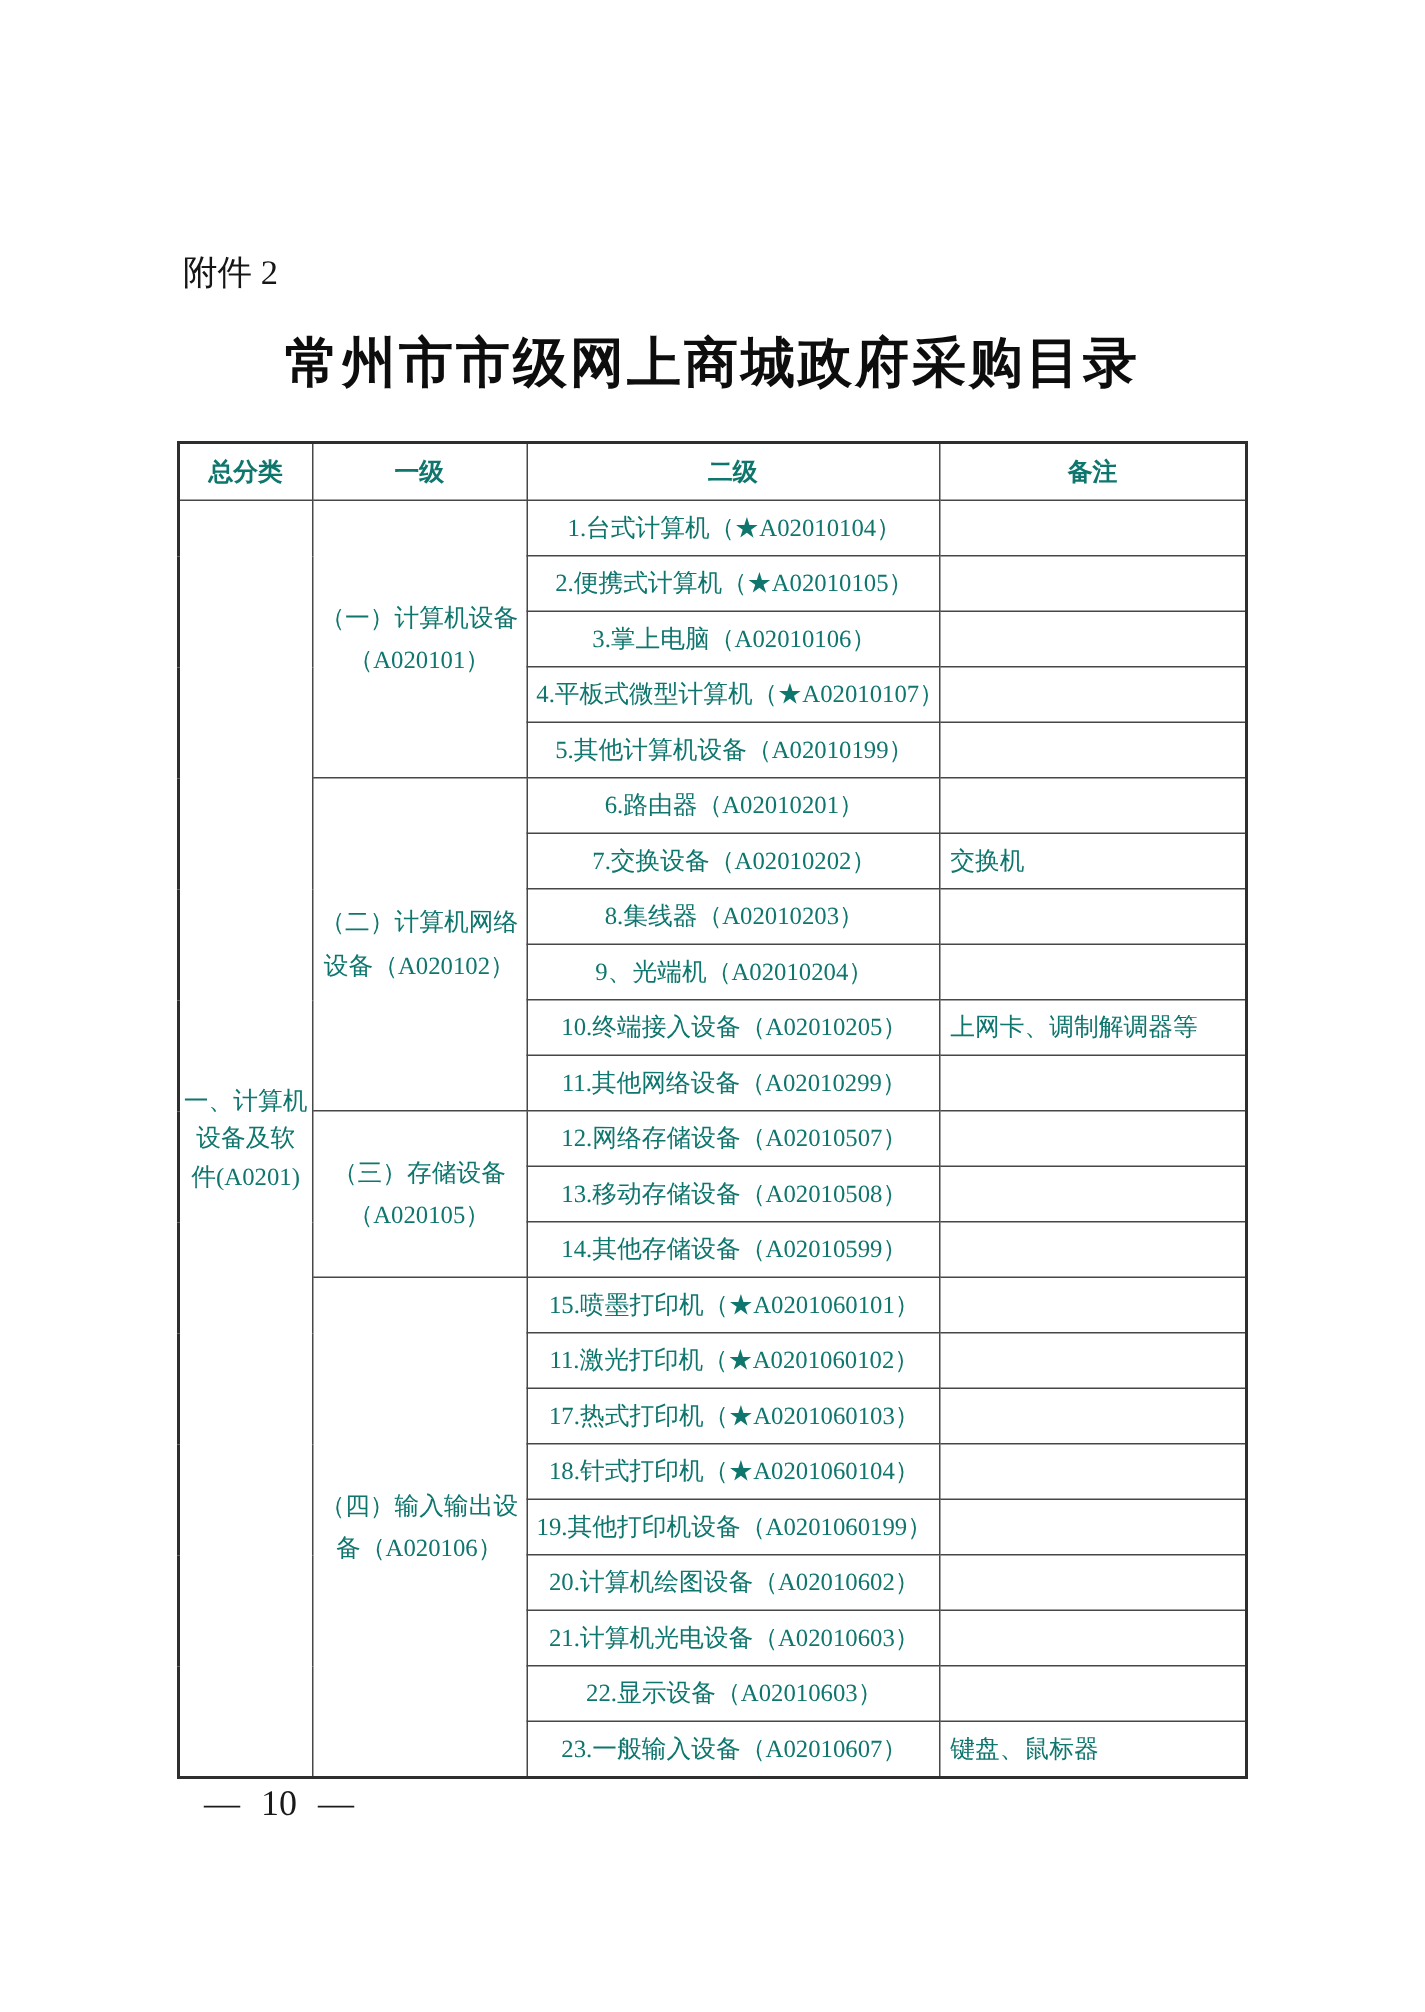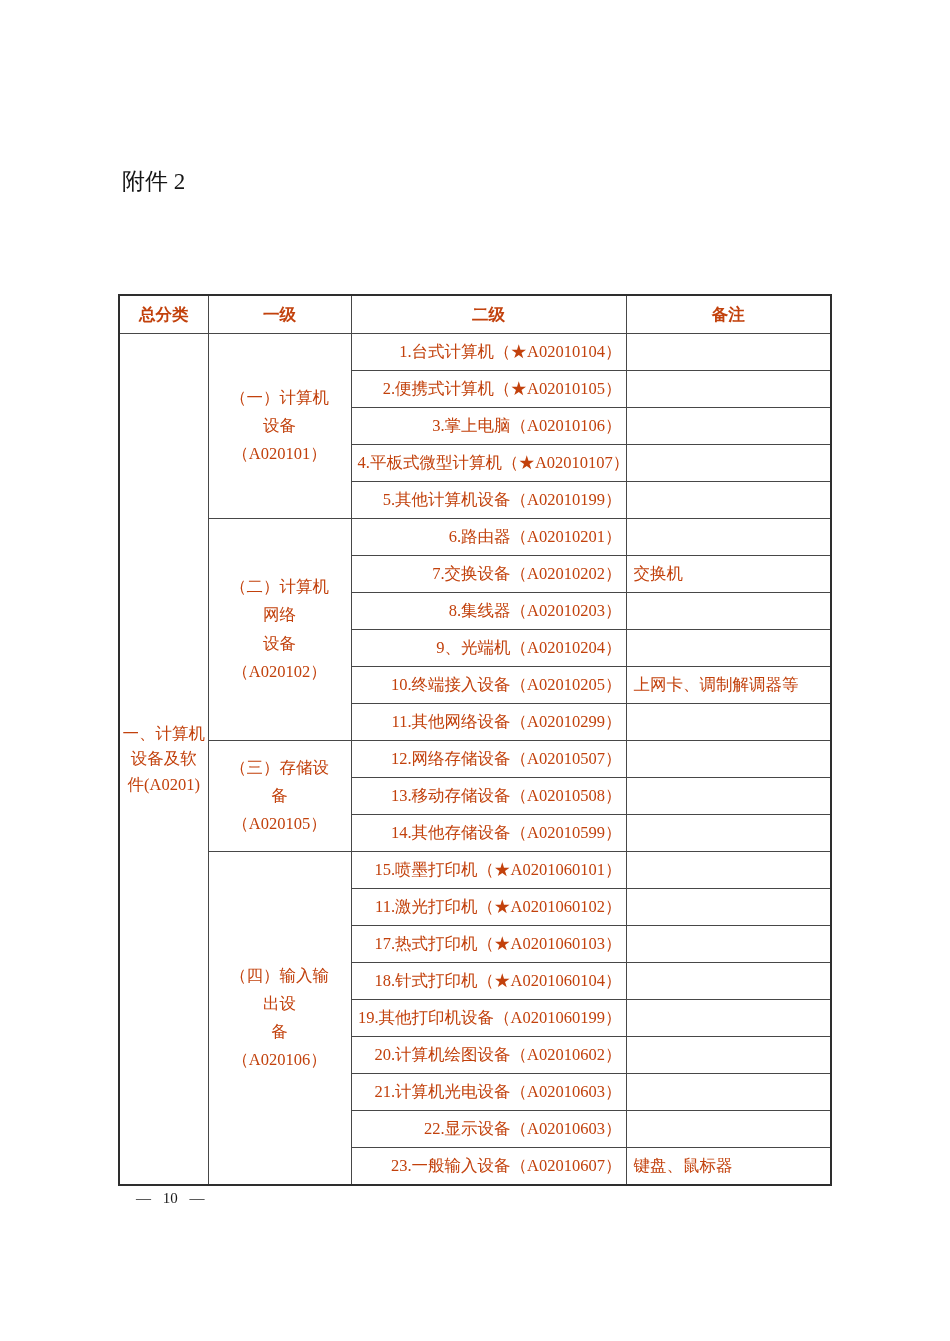--- a/index.html
+++ b/index.html
@@ -39,21 +39,21 @@
     left: 118px;
     top: 294px;
     width: 712px;
     border-collapse: collapse;
     table-layout: fixed;
     border: 2px solid #2e2e2e;
   }
   table.catalog th, table.catalog td {
     border: 1px solid #474747;
     font-size: 16.5px;
-    color: #c2410c;
+    color: #0f766e;
     overflow: hidden;
   }
   table.catalog th {
     height: 37px;
     font-weight: bold;
     text-align: center;
     padding: 0;
   }
   td.general-cell {
     font-weight: normal;
@@ -62,52 +62,53 @@
     font-size: 17.5px;
     line-height: 1.55;
     white-space: pre-line;
     padding: 0 2px;
   }
   td.level1-cell {
     text-align: center;
     vertical-align: middle;
     line-height: 1.7;
     white-space: pre-line;
-    padding: 0 16px;
+    padding: 0 2px;
   }
   td.level2-cell {
     height: 36px;
-    text-align: right;
+    text-align: center;
     vertical-align: middle;
     padding: 0 4px 0 6px;
     white-space: nowrap;
   }
   td.note-cell {
     height: 36px;
     text-align: left;
     vertical-align: middle;
     padding: 0 4px 0 7px;
     white-space: nowrap;
   }
   .page-number {
     position: absolute;
     left: 136px;
     top: 1190px;
-    font-size: 15px;
+    font-size: 24px;
     word-spacing: 8px;
     color: #1a1a1a;
   }
 </style>
 </head>
 <body>
 
 <div class="page">
 
   <div class="attachment-label">附件 2</div>
 
+  <div class="doc-title">常州市市级网上商城政府采购目录</div>
 
   <table class="catalog">
     <colgroup>
       <col style="width:89px">
       <col style="width:143px">
       <col style="width:275px">
       <col style="width:205px">
     </colgroup>
     <thead>
       <tr>

